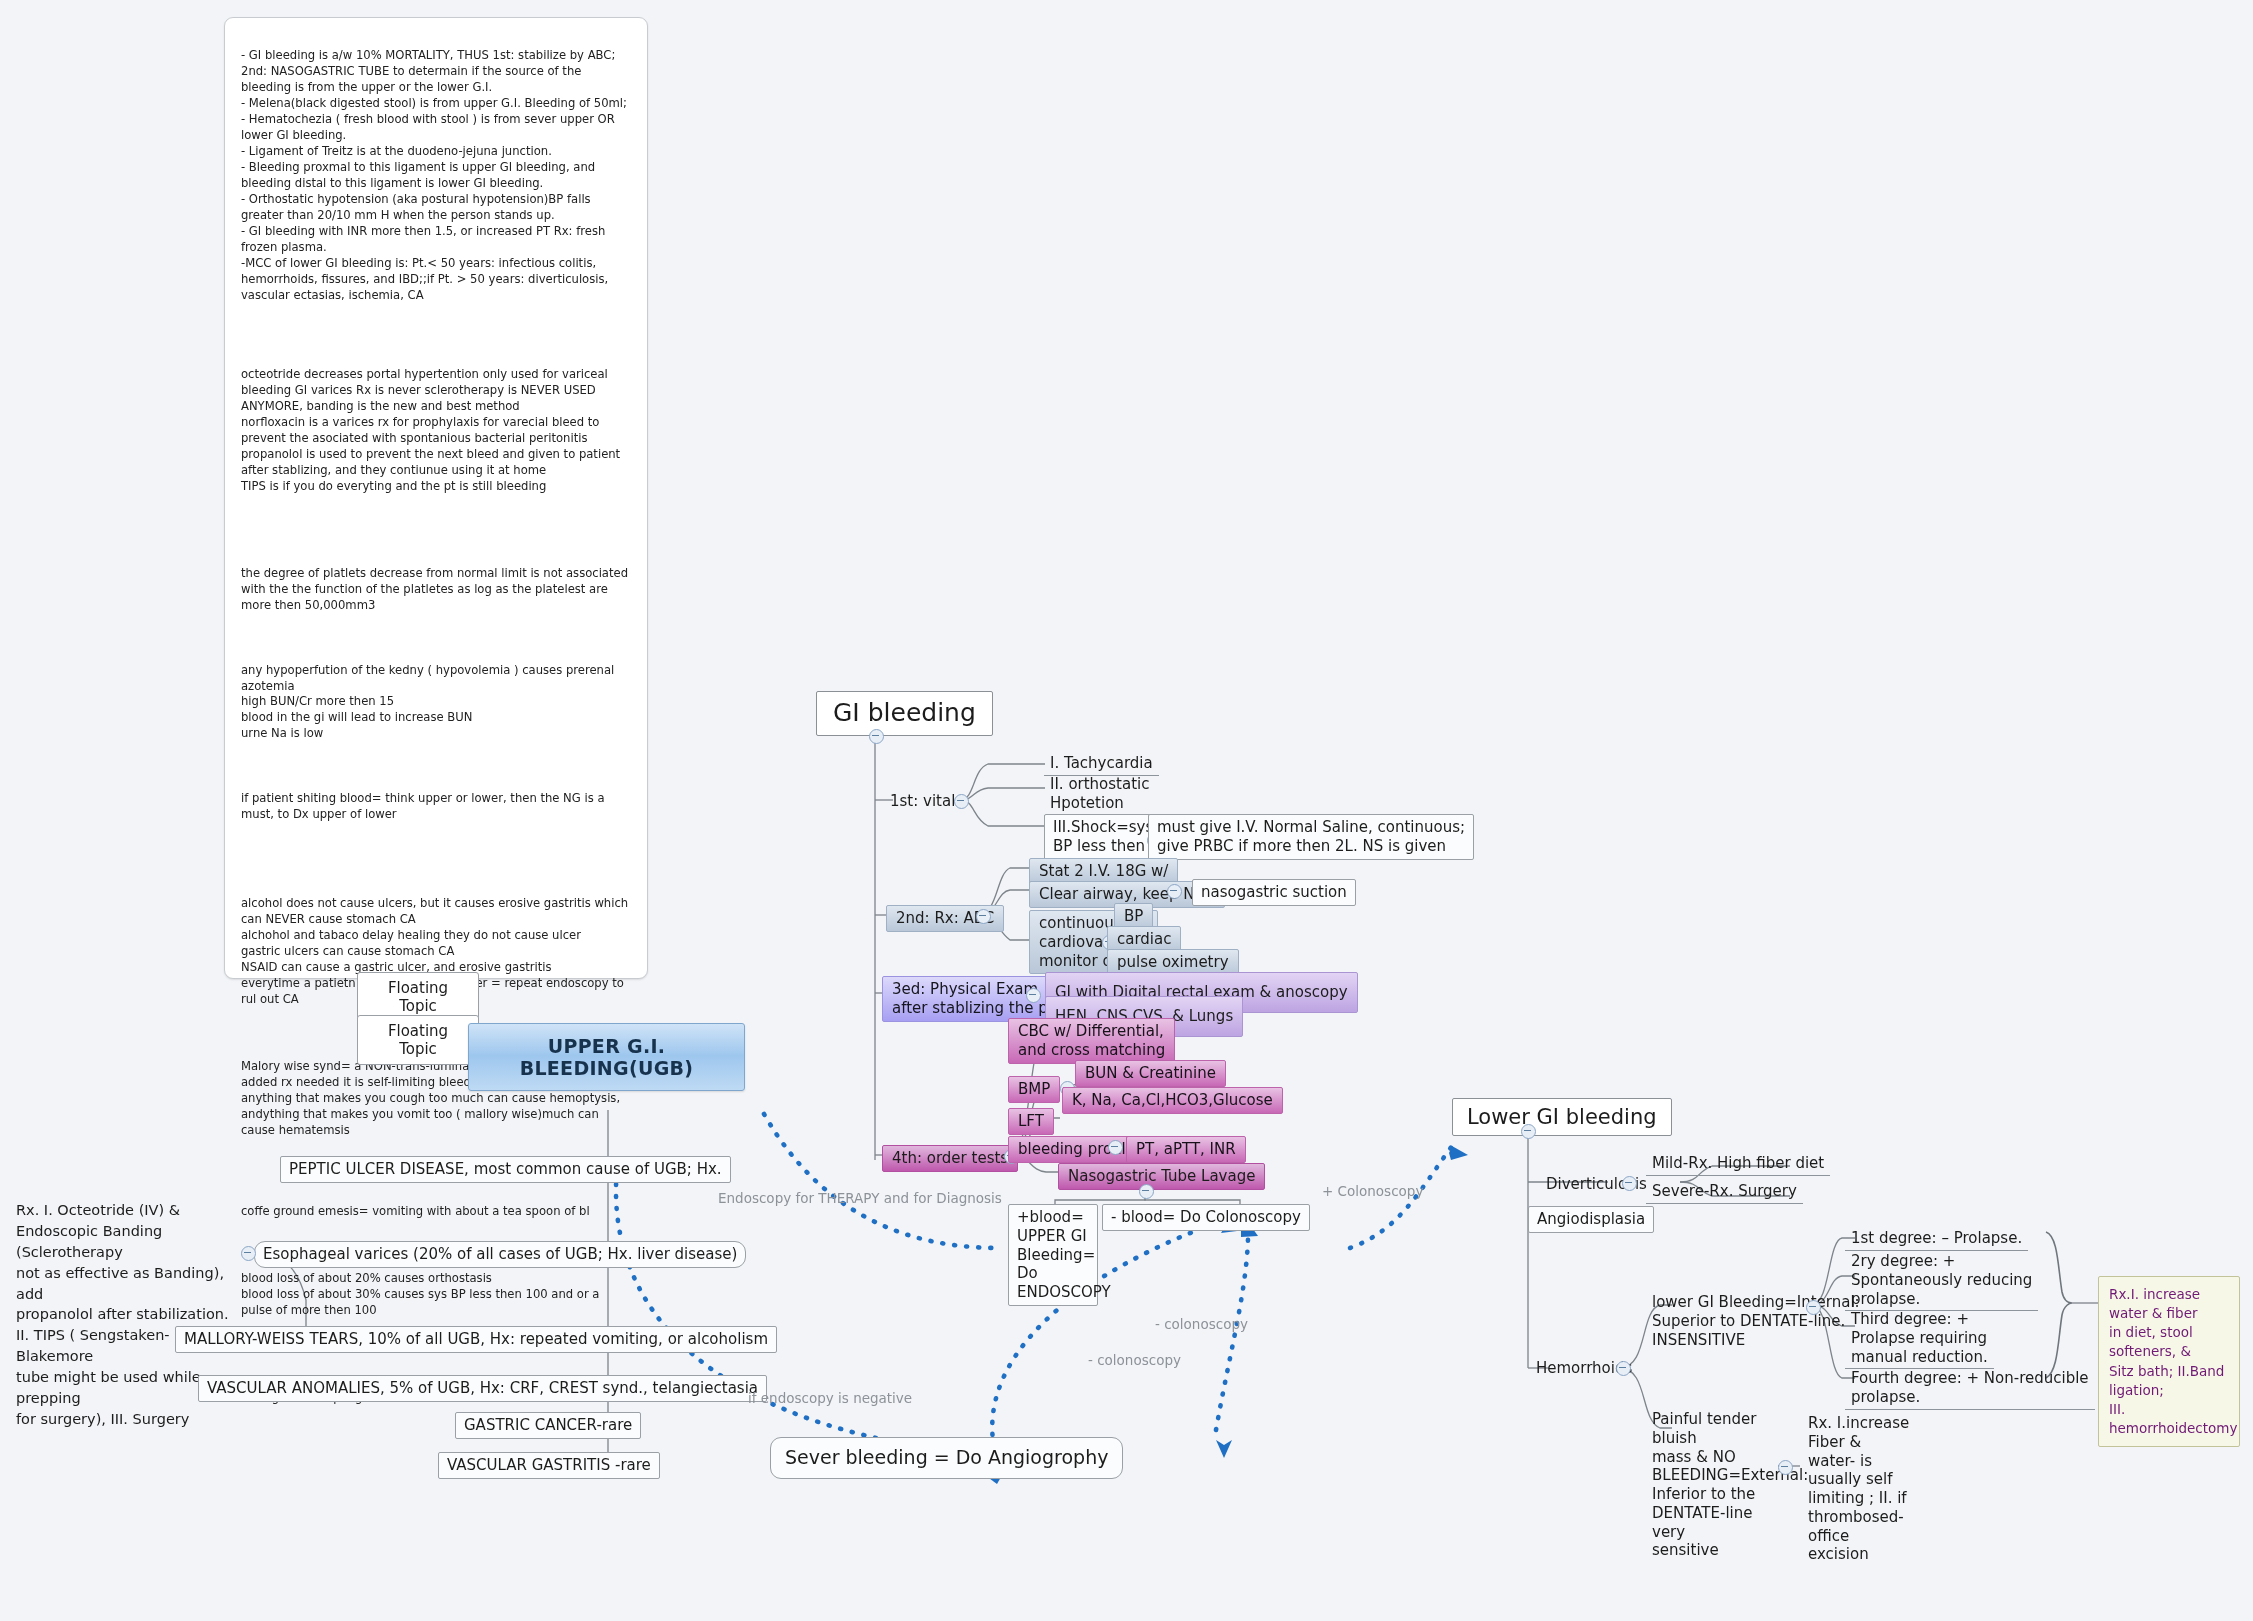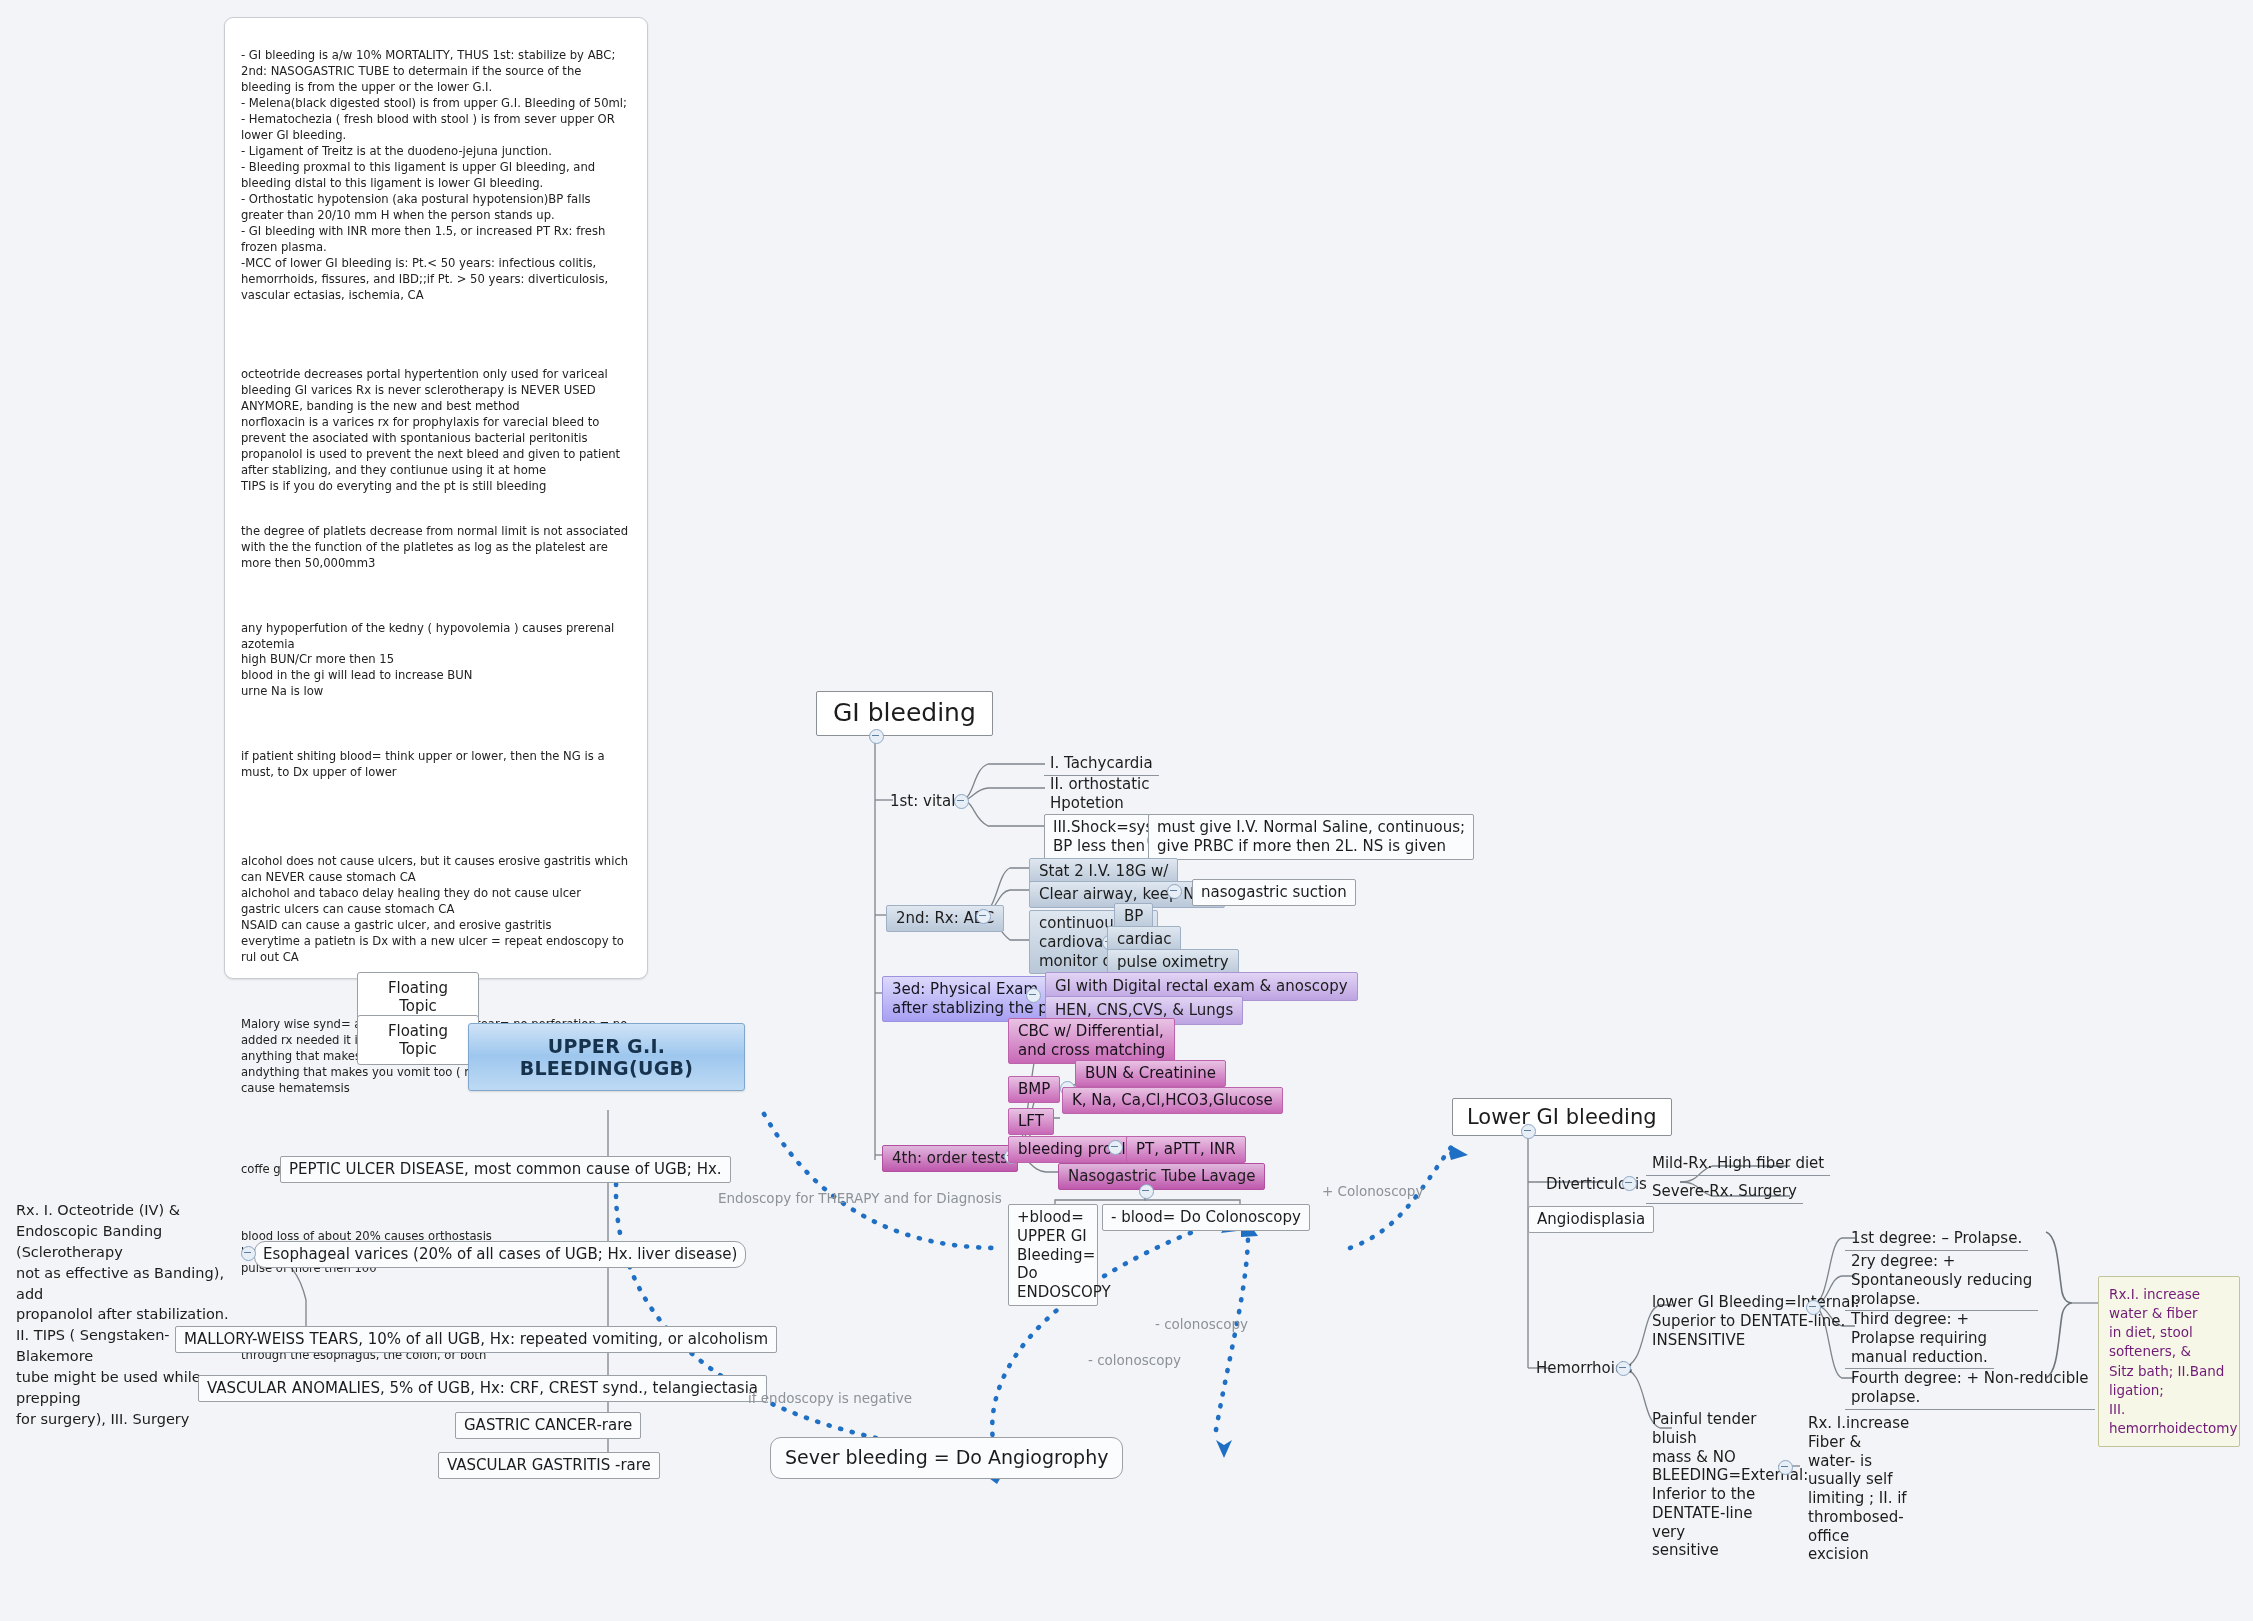--- a/index.html
+++ b/index.html
@@ -78,21 +78,21 @@
     padding:3px 9px;font-size:15px;line-height:1.25;white-space:pre-line;
   }
   .g-violet{
     background:linear-gradient(180deg,#dcd9fb 0%,#a79ff2 100%);
     border:1px solid #9b93e0;border-radius:2px;
     padding:3px 9px;font-size:15px;line-height:1.25;white-space:pre-line;color:#16161e;
   }
   .g-violet2{
     background:linear-gradient(180deg,#e2d4f4 0%,#bda4e2 100%);
     border:1px solid #ab94d2;border-radius:2px;
-    padding:4px 9px;font-size:15px;line-height:1.25;white-space:pre-line;
+    padding:10px 9px;font-size:15px;line-height:1.25;white-space:pre-line;
   }
   .g-magenta{
     background:linear-gradient(180deg,#e8c2e4 0%,#c868b6 100%);
     border:1px solid #bd63ab;border-radius:2px;
     padding:3px 9px;font-size:15px;line-height:1.25;white-space:pre-line;color:#18121a;
   }
   .g-magenta2{
     background:linear-gradient(180deg,#e0b7dd 0%,#bf58ad 100%);
     border:1px solid #b24fa1;border-radius:2px;
     padding:3px 9px;font-size:15px;line-height:1.25;white-space:pre-line;
@@ -230,21 +230,21 @@
 - Hematochezia ( fresh blood with stool ) is from sever upper OR lower GI bleeding.
 - Ligament of Treitz is at the duodeno-jejuna junction.
 - Bleeding proxmal to this ligament is upper GI bleeding, and bleeding distal to this ligament is lower GI bleeding.
 - Orthostatic hypotension (aka postural hypotension)BP falls greater than 20/10 mm H when the person stands up.
 - GI bleeding with INR more then 1.5, or increased PT Rx: fresh frozen plasma.
 -MCC of lower GI bleeding is: Pt.&lt; 50 years: infectious colitis, hemorrhoids, fissures, and IBD;;if  Pt. &gt; 50 years:  diverticulosis, vascular ectasias, ischemia, CA</p>
     <p style="margin-top:34px;">octeotride decreases portal hypertention only used for variceal bleeding GI varices Rx is never sclerotherapy is NEVER USED ANYMORE, banding is the new and best method
 norfloxacin is a varices rx for prophylaxis for varecial bleed to prevent the asociated with spontanious bacterial peritonitis
 propanolol is used to prevent the next bleed and given to patient after stablizing, and they contiunue using it at home
 TIPS is if you do everyting and the pt is still bleeding</p>
-    <p style="">the degree of platlets decrease from normal limit is not associated with the the function of the platletes as log as the platelest are more then 50,000mm3</p>
+    <p style="margin-top:42px;">the degree of platlets decrease from normal limit is not associated with the the function of the platletes as log as the platelest are more then 50,000mm3</p>
     <p style="margin-top:20px;">any hypoperfution of the kedny ( hypovolemia ) causes prerenal azotemia
 high BUN/Cr more then 15
 blood in the gi will lead to increase BUN
 urne Na is low</p>
     <p style="margin-top:20px;">if patient shiting blood= think upper or lower, then the NG is a must, to Dx upper of lower</p>
     <p style="margin-top:44px;">alcohol does not cause ulcers, but it causes erosive gastritis which can NEVER cause stomach CA
 alchohol and tabaco delay healing they do not cause ulcer
 gastric ulcers can cause stomach CA
 NSAID can cause a gastric ulcer, and erosive gastritis
 everytime a patietn is Dx with a new ulcer = repeat endoscopy to rul out CA</p>

